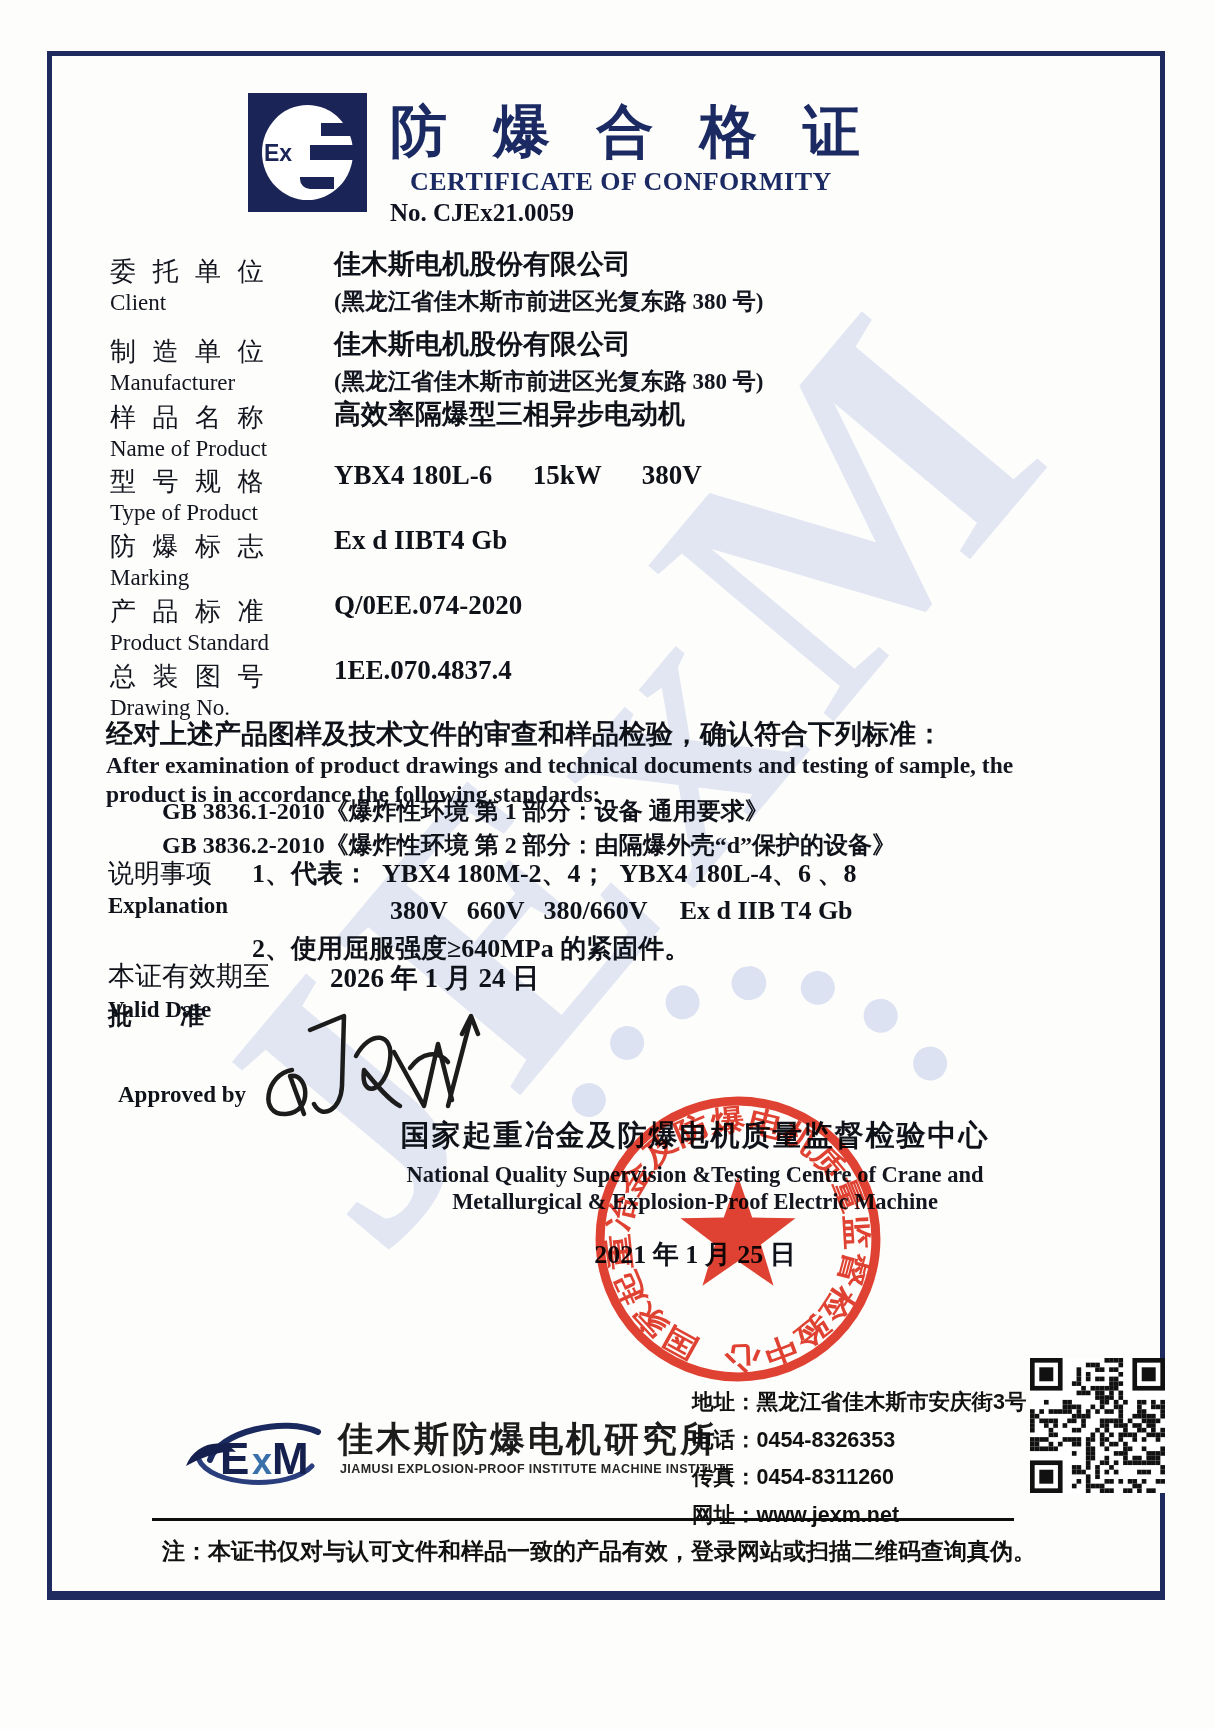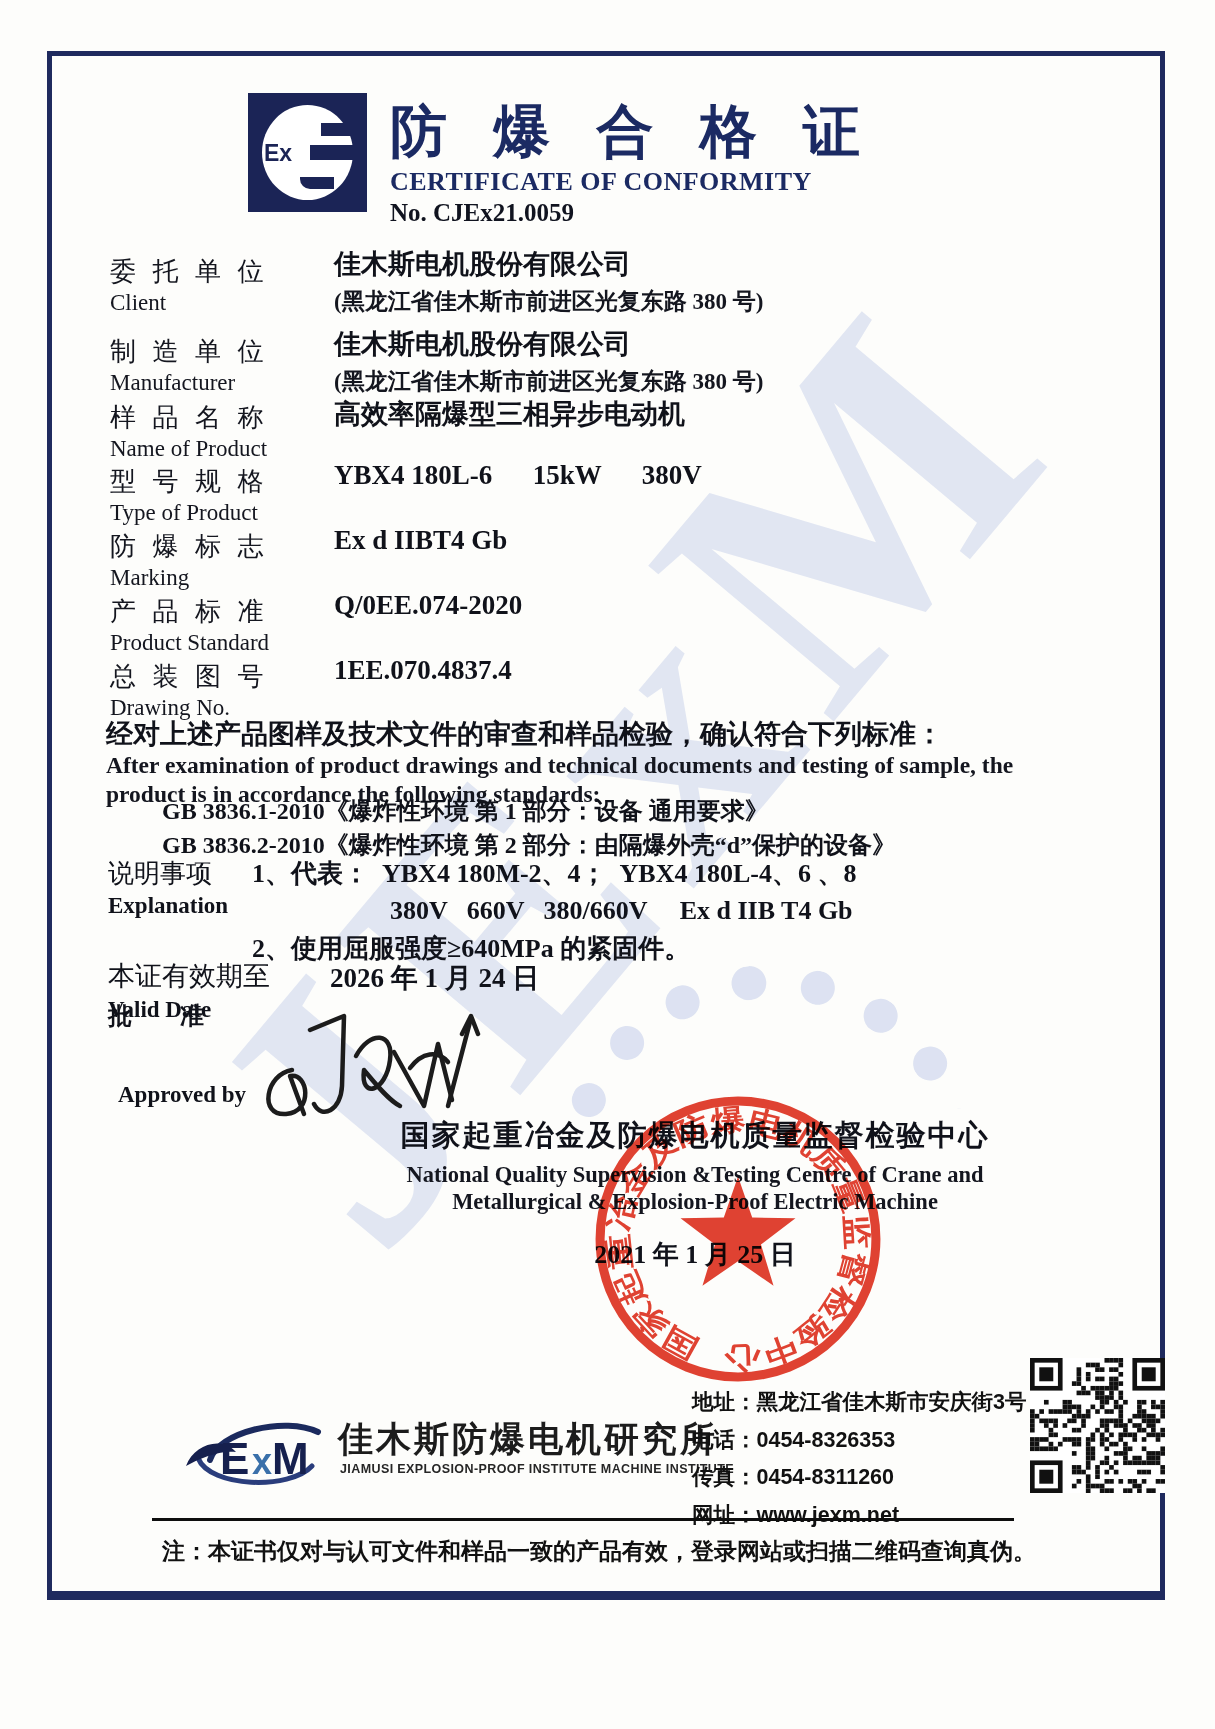--- a/index.html
+++ b/index.html
@@ -47,21 +47,21 @@
     position:absolute; left:16px; top:48px; width:46px; height:26px;
     background:#ffffff; color:#1b2456; font-weight:700; font-size:23px;
     text-align:left; line-height:25px; font-family:"Liberation Sans",sans-serif;
   }
   .title-zh {
     position:absolute; left:390px; top:94px; width:410px; text-align:center;
     font-size:57px; font-weight:700; color:#1b2a63; letter-spacing:16px;
     white-space:nowrap; z-index:3;
   }
   .title-en {
-    position:absolute; left:390px; top:167px; width:410px; text-align:left;
+    position:absolute; left:410px; top:167px; width:410px; text-align:left;
     font-size:26px; font-weight:700; color:#1b2a63; letter-spacing:0.5px;
     white-space:nowrap; z-index:3;
   }
   .cert-no {
     position:absolute; left:390px; top:199px; width:410px; text-align:left;
     font-size:25px; font-weight:700; color:#10131f; z-index:3;
   }
   
   .row { position:absolute; left:0; top:0; width:100%; z-index:3; }
   .f-label { position:absolute; left:110px; font-size:26px; color:#14161f; word-spacing:10px; white-space:nowrap; }

